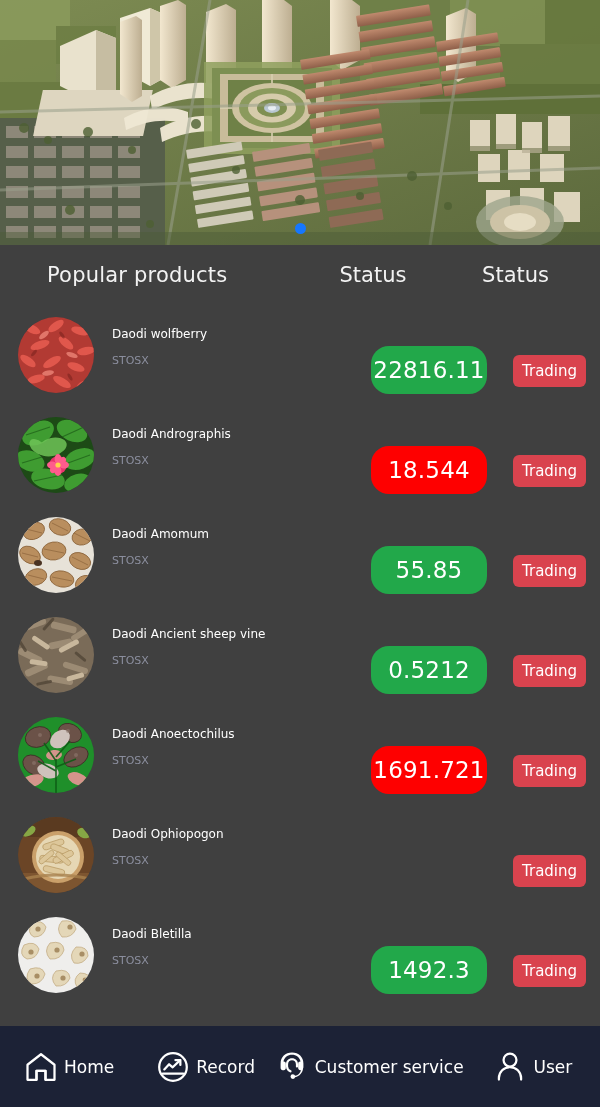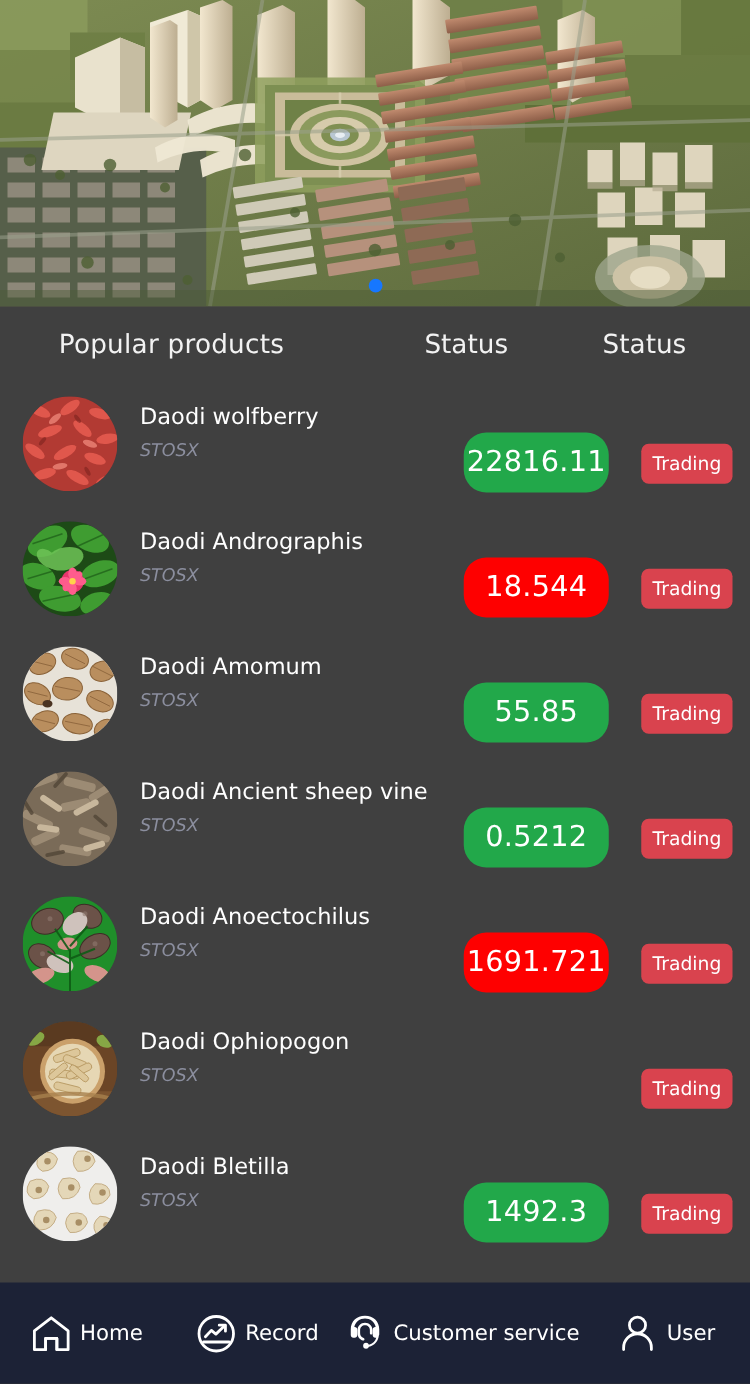--- a/index.html
+++ b/index.html
@@ -35,22 +35,22 @@
   .row { position:relative; height:100px; }
 
   .thumb {
     position:absolute; left:18px; top:12px;
     width:76px; height:76px; border-radius:50%;
     overflow:hidden; background:#3a3d40;
   }
   .thumb svg { display:block; width:76px; height:76px; }
 
   .info { position:absolute; left:112px; top:18px; }
-  .p-name { font-size:18px; color:#ffffff; line-height:22px; white-space:nowrap; }
-  .p-code { font-size:14px; color:#8b8e9e; line-height:20px; margin-top:6px;font-style:italic; }
+  .p-name { font-size:12px; color:#ffffff; line-height:22px; white-space:nowrap; }
+  .p-code { font-size:11px; color:#8b8e9e; line-height:20px; margin-top:6px; }
 
   .price {
     position:absolute; left:371px; top:41px;
     width:116px; height:48px; border-radius:18px;
     display:flex; align-items:center; justify-content:center;
     font-size:23px; color:#ffffff; letter-spacing:.2px;
   }
   .price.up   { background:#22a84a; }
   .price.down { background:#fe0000; }
 

